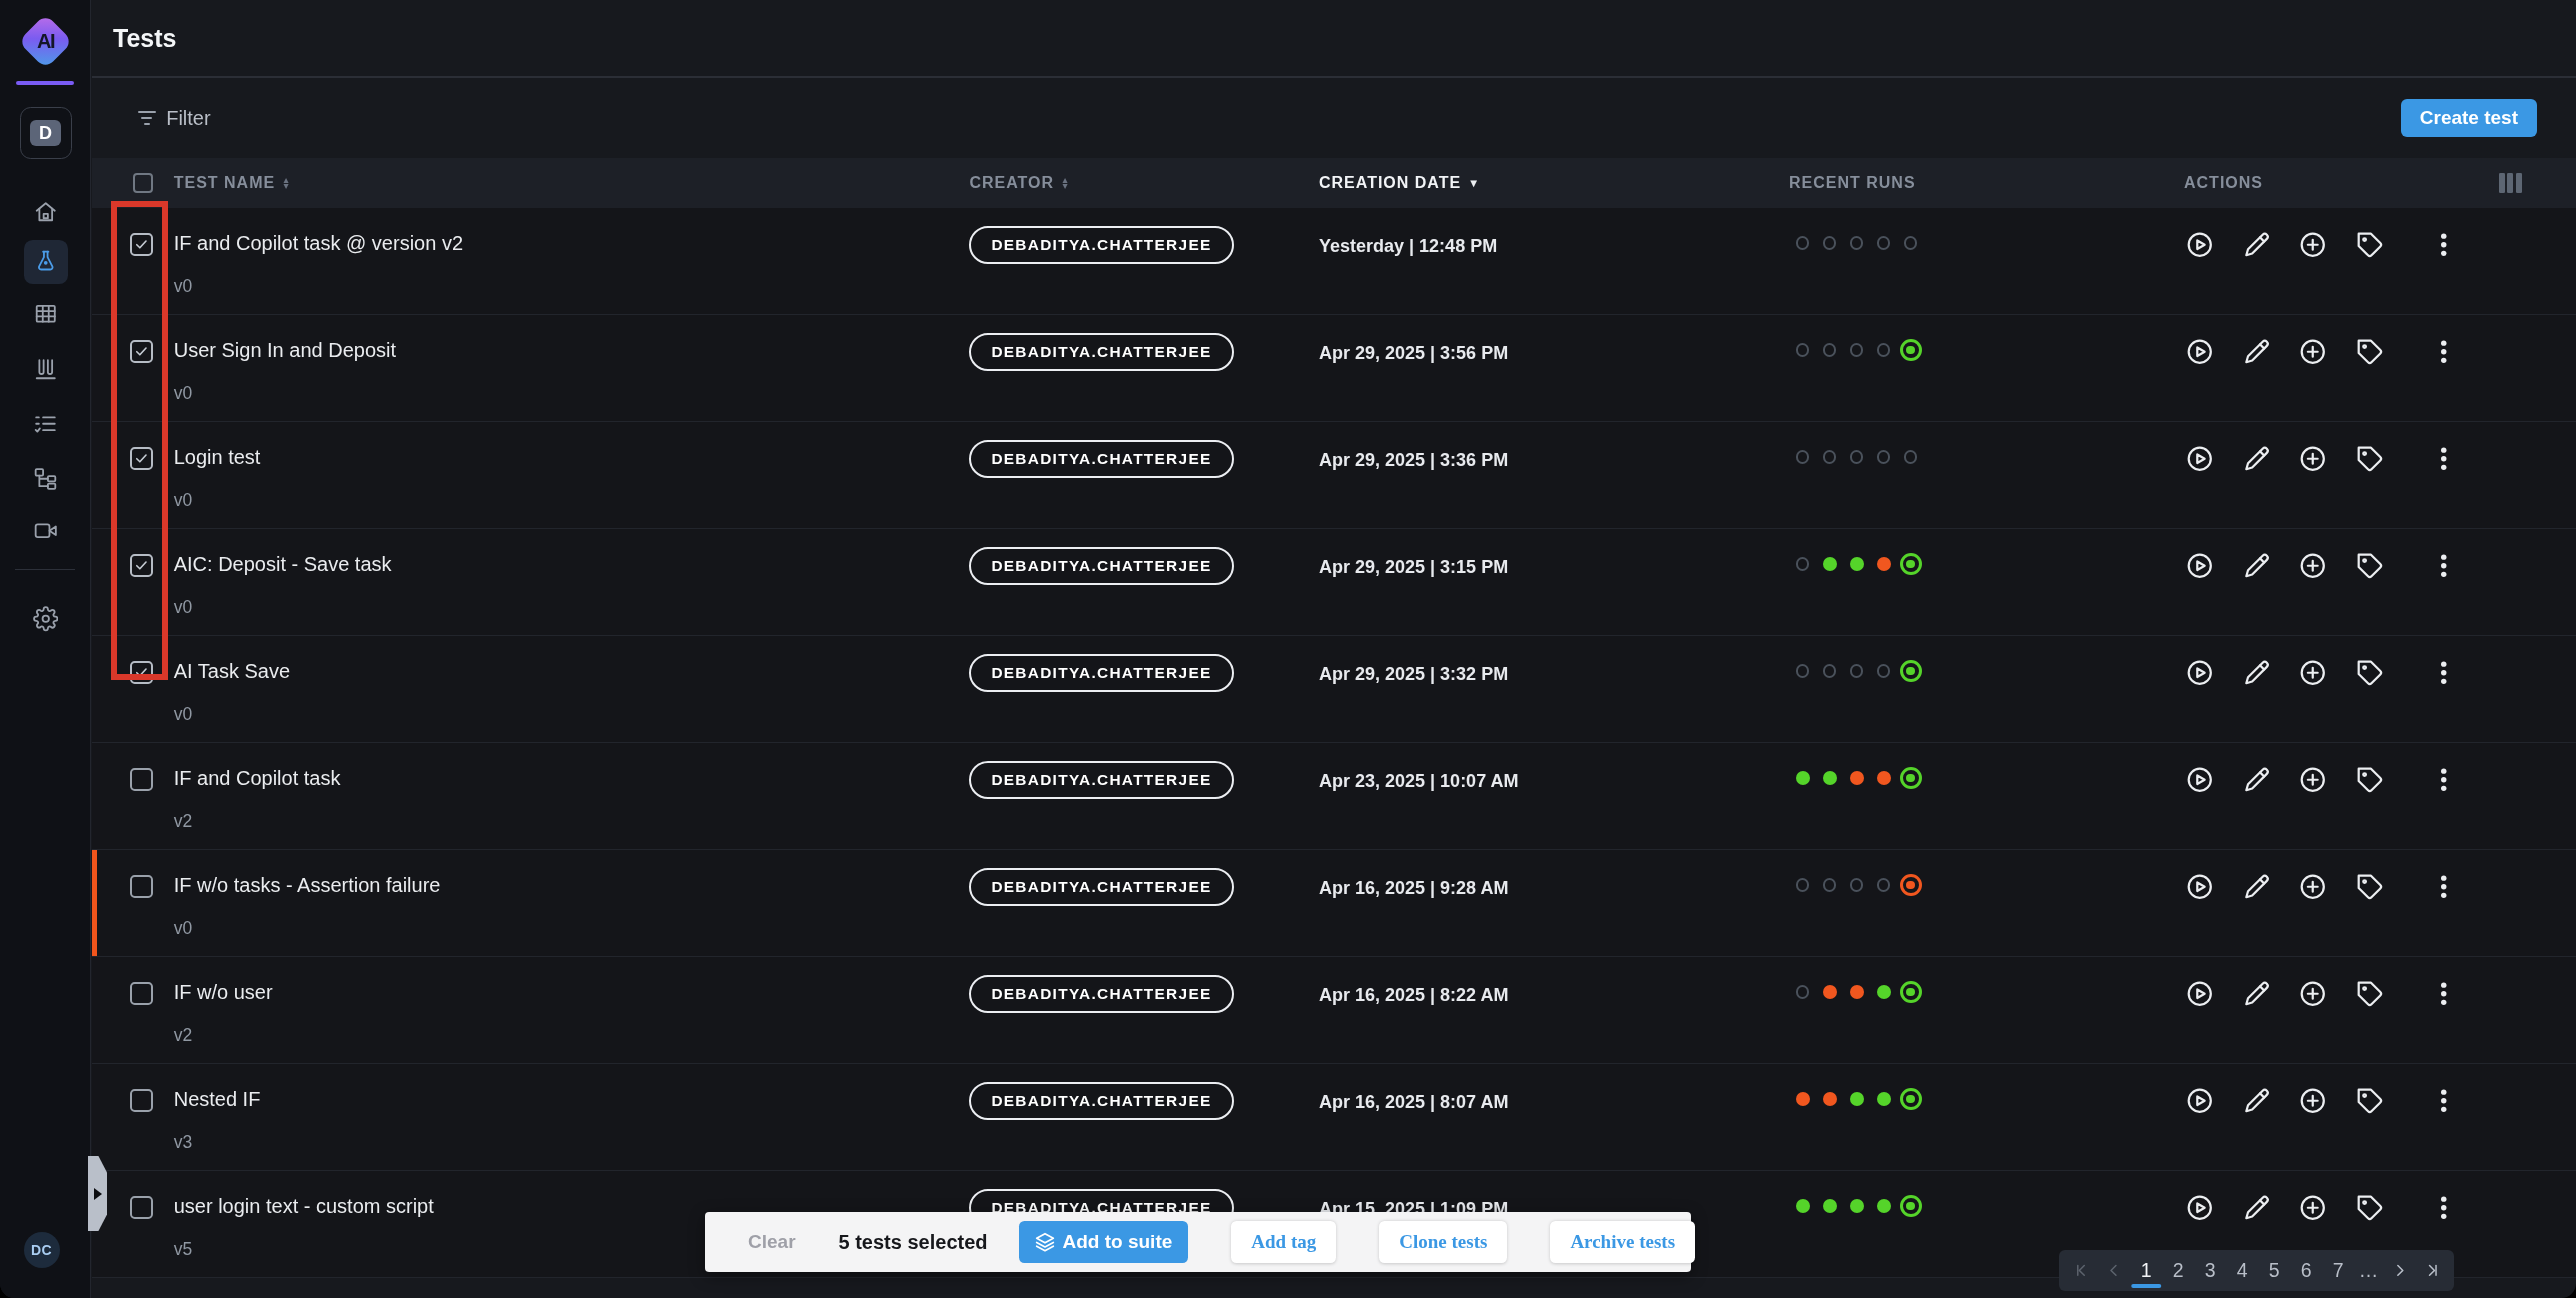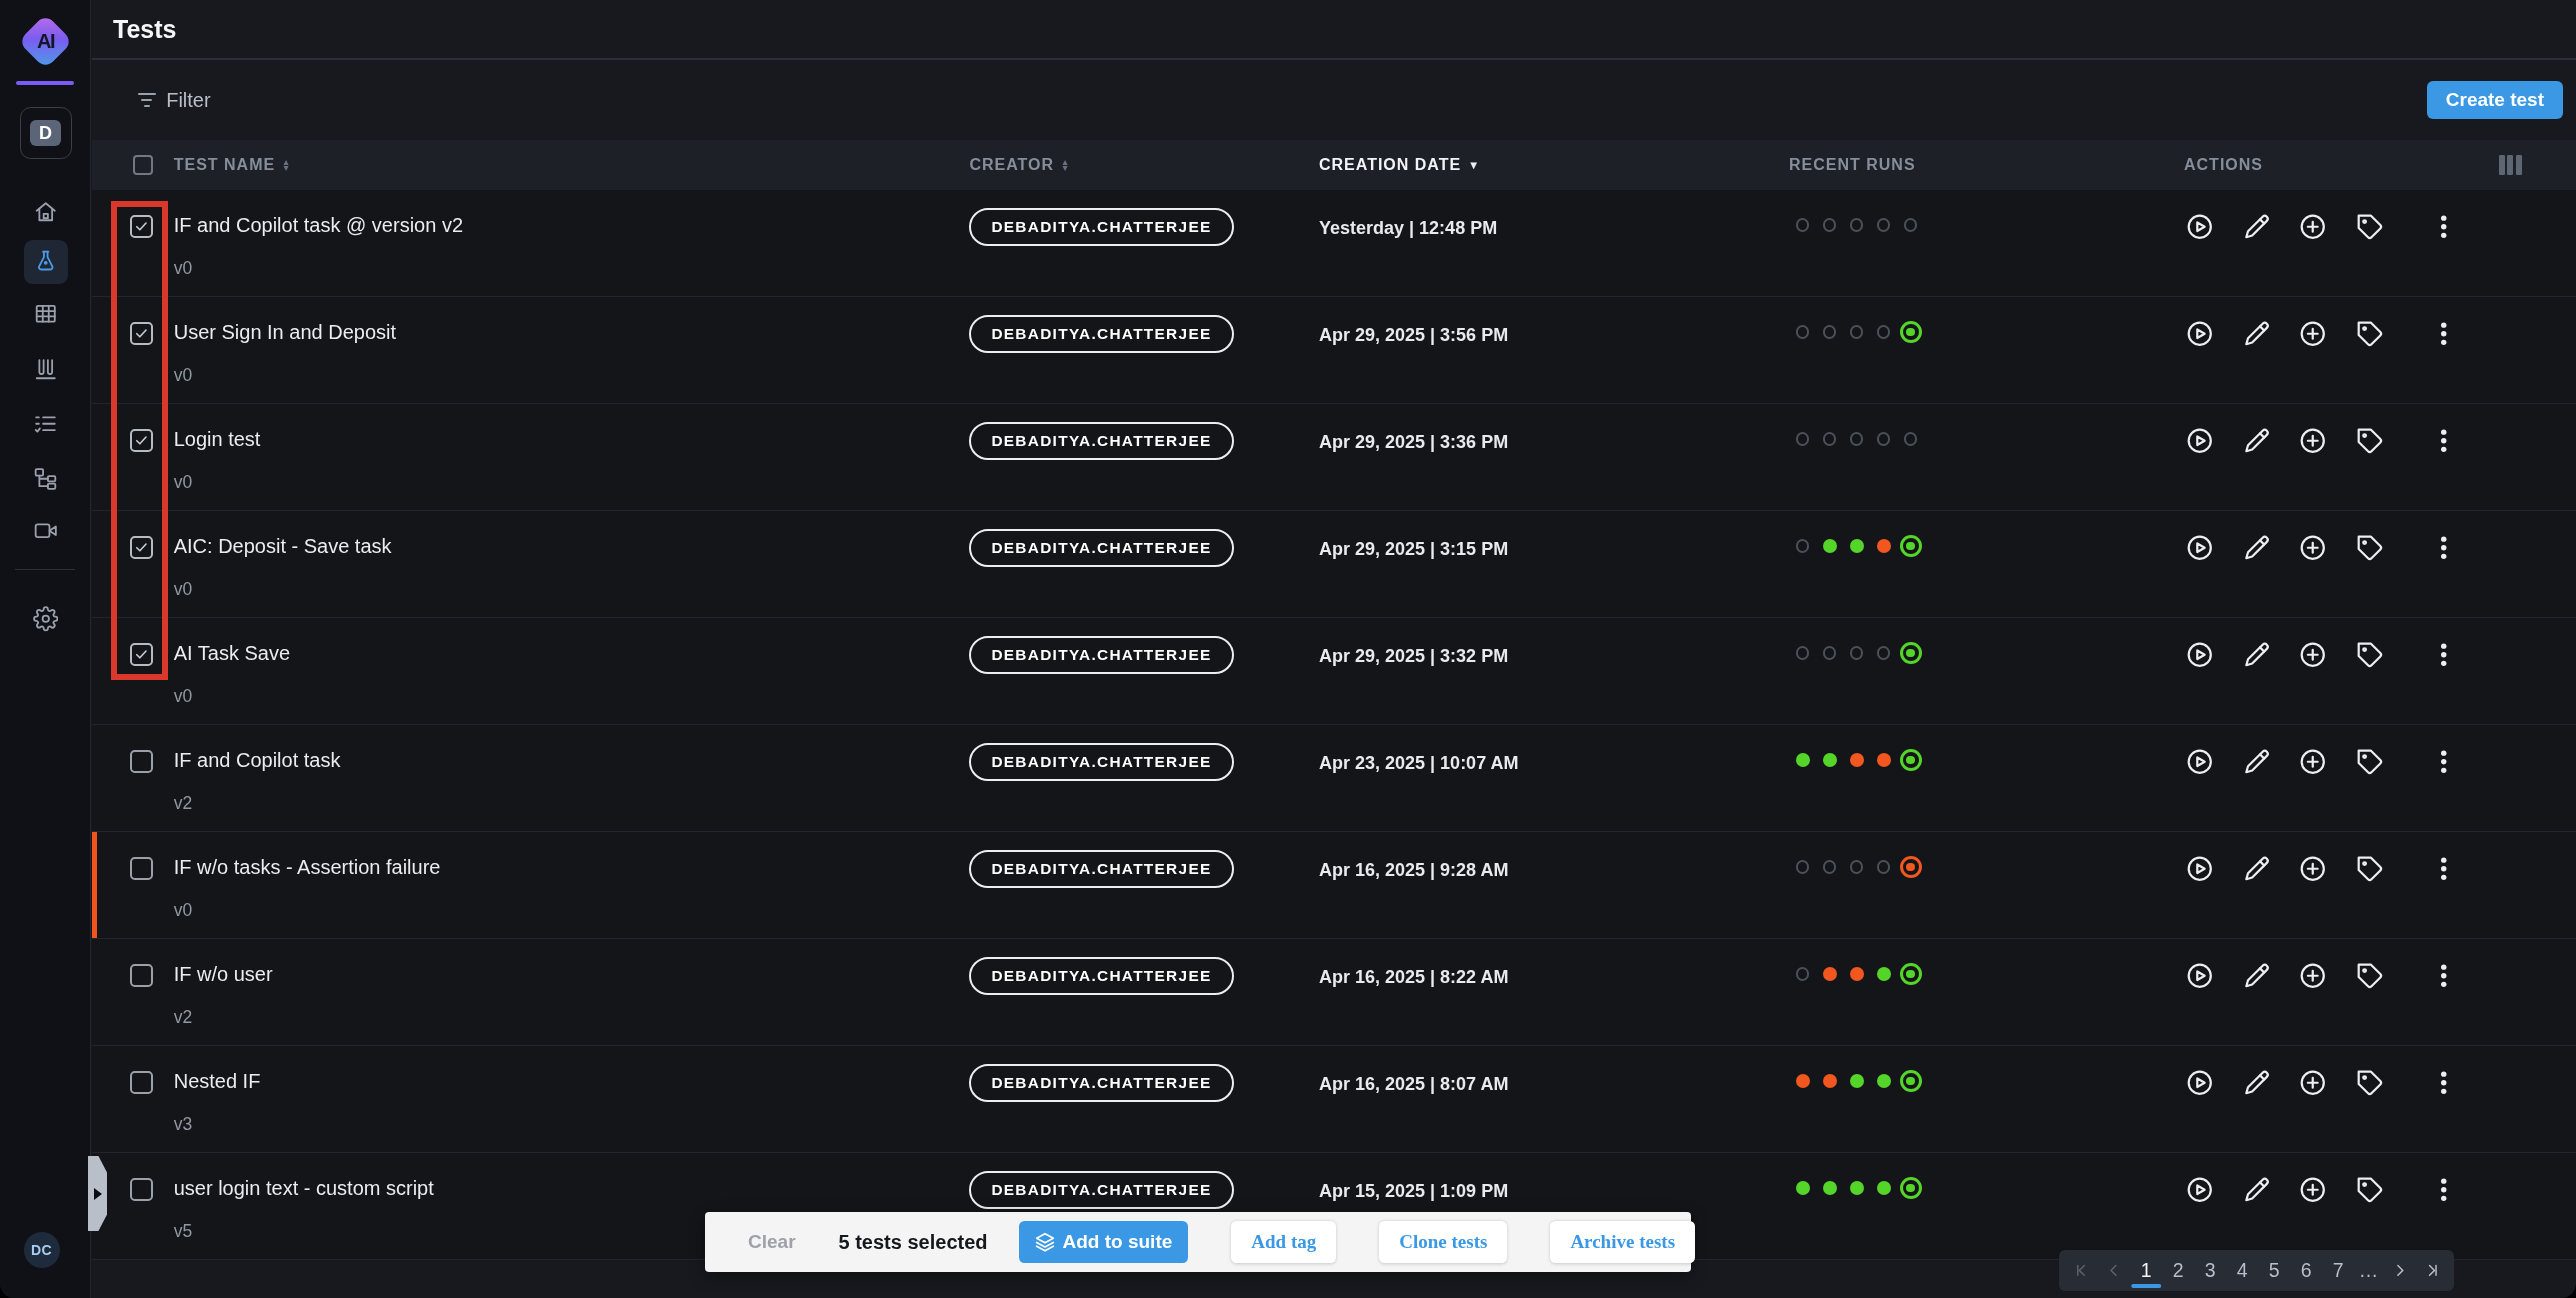--- a/index.html
+++ b/index.html
@@ -42,29 +42,29 @@
   }
   .expand-handle{
     position:absolute;left:88px;top:1156px;width:19px;height:75px;
     background:#b9bfc9;border-radius:0 8px 8px 0;z-index:40;
     display:flex;align-items:center;justify-content:center;
     clip-path:polygon(0 0,55% 0,100% 22%,100% 78%,55% 100%,0 100%);
   }
   .expand-handle .tri{width:0;height:0;border-left:8.7px solid #0c0d10;border-top:6px solid transparent;border-bottom:6px solid transparent;margin-left:1.3px;}
   
   .main{position:absolute;left:92px;top:0;width:2484px;height:100%;}
-  .page-header{height:60px;display:flex;align-items:center;padding-left:21px;border-bottom:2px solid #2b2e36;}
+  .page-header{height:78px;display:flex;align-items:center;padding-left:21px;border-bottom:2px solid #2b2e36;}
   .page-title{font-size:25px;font-weight:700;color:#f4f6f8;}
   .toolbar{height:80px;position:relative;display:flex;align-items:center;}
   .filter-btn{display:flex;align-items:center;gap:10.7px;margin-left:40px;color:#b9bec7;font-size:20px;}
   .filter-icon{display:flex;flex-direction:column;gap:3.4px;align-items:center;}
   .filter-icon i{display:block;height:2.7px;background:#9aa1ac;border-radius:1.3px;}
   .filter-icon i:nth-child(1){width:17.5px;}.filter-icon i:nth-child(2){width:11.4px;}.filter-icon i:nth-child(3){width:6px;}
   .create-btn{
-    position:absolute;right:13px;top:50%;transform:translateY(-50%);
+    position:absolute;right:39px;top:50%;transform:translateY(-50%);
     background:#3b98e4;color:#fff;font-size:19px;font-weight:600;
     border:none;border-radius:6px;height:38px;padding:0 19px;cursor:pointer;
     font-family:"Liberation Sans",sans-serif;
   }
   
   .grid-cols{display:grid;grid-template-columns:77px 795px 355px 470px 282px 1fr;}
   .thead{height:50px;background:#1d2027;align-items:center;position:relative;}
   .th{font-size:16px;font-weight:700;letter-spacing:1px;color:#868e9b;display:flex;align-items:center;}
   .th.active{color:#f2f4f7;}
   .sort-stack{display:flex;flex-direction:column;margin-left:6.7px;line-height:6px;}

